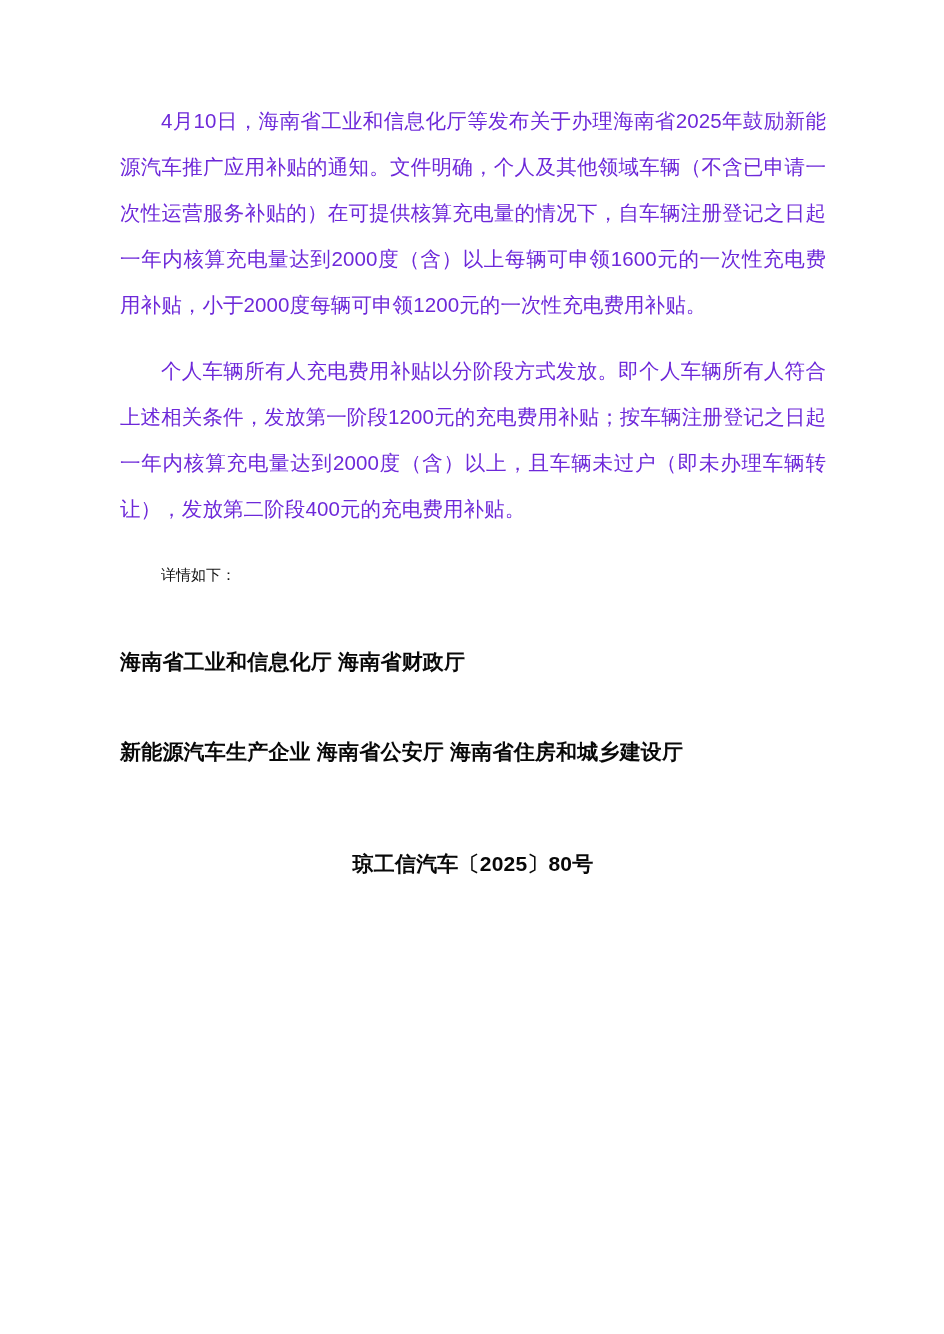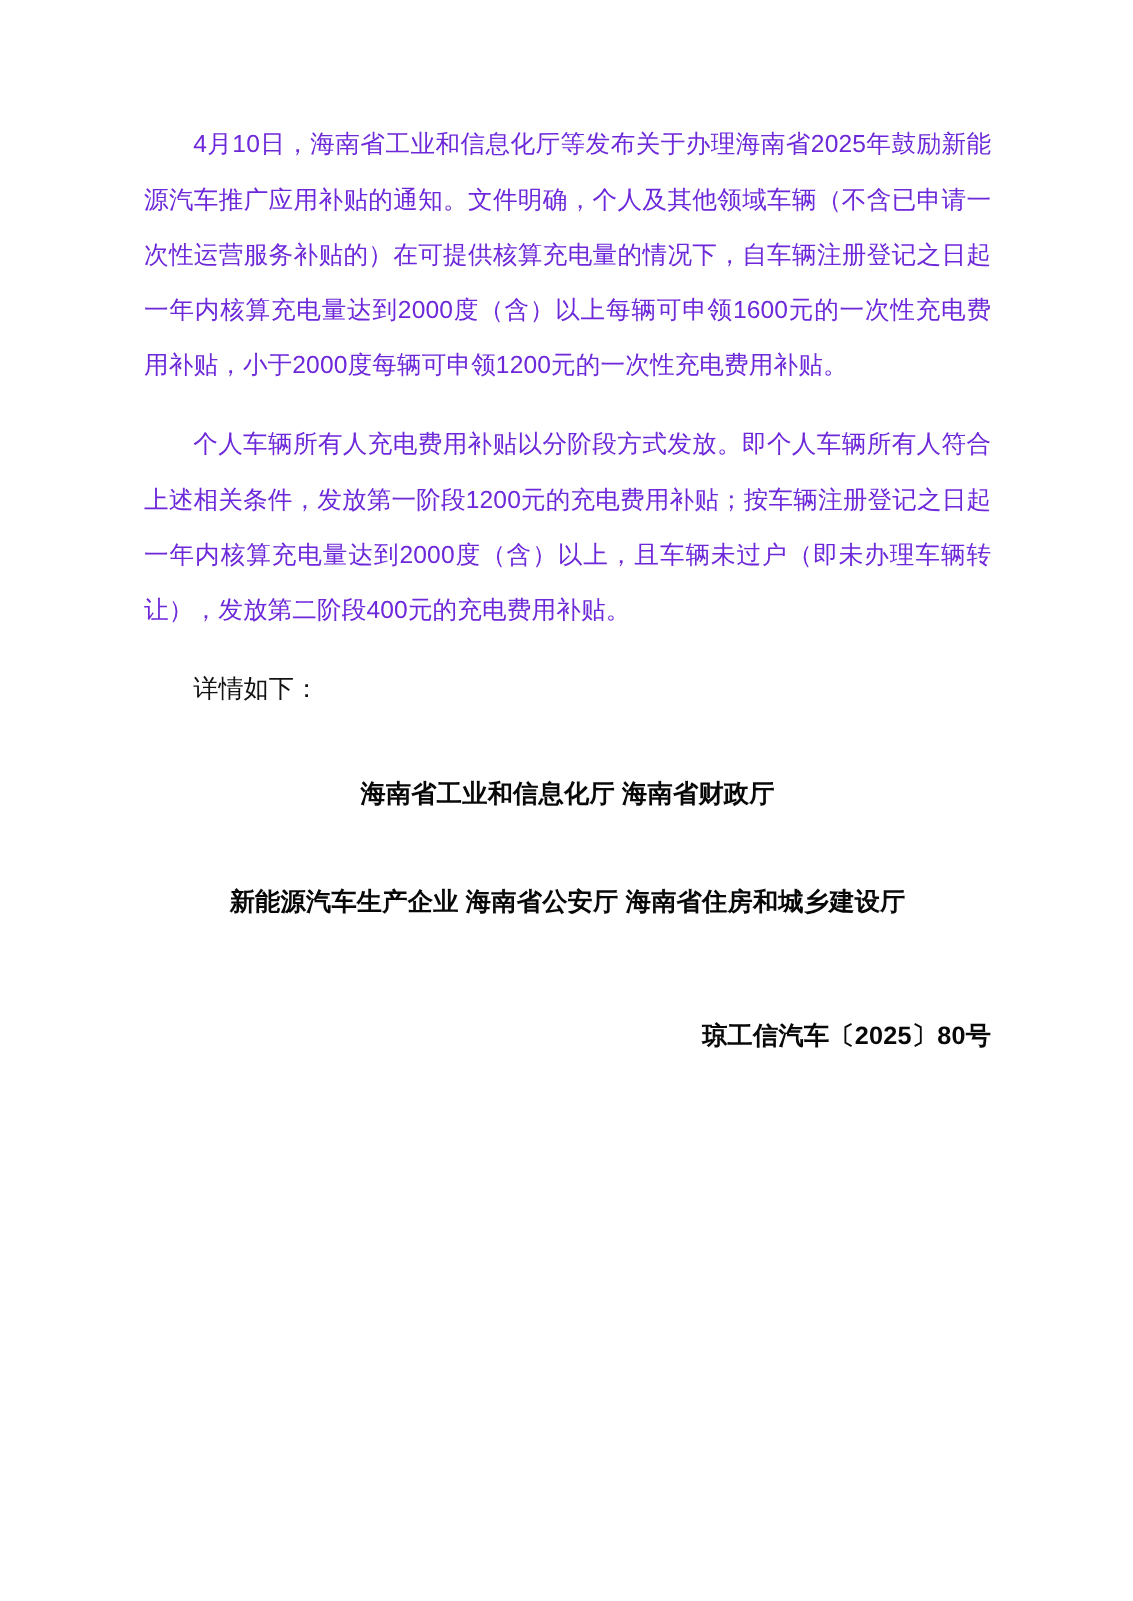--- a/index.html
+++ b/index.html
@@ -39,49 +39,48 @@
     text-align: justify;
     text-justify: inter-character;
     text-indent: 41px;
     margin: 0 0 20px 0;
     color: #6d28d9;
     font-weight: 400;
   }
 
   
   .para-short {
-    font-size: 21px;
+    font-size: 15px;
     line-height: 46px;
     text-indent: 41px;
     text-align: left;
     margin: 0;
     color: #121212;
   }
 
   
   .heading-block {
     margin: 0;
   }
 
   .heading {
     font-size: 21px;
     line-height: 68px;
     font-weight: 700;
-    text-align: center;
     color: #080808;
     letter-spacing: 0.2px;
     margin: 0;
     white-space: nowrap;
   }
 
   .docnum {
     font-size: 21px;
     line-height: 68px;
     font-weight: 700;
-    text-align: right;
+    text-align: center;
     color: #080808;
     letter-spacing: 0.2px;
     margin: 0;
   }
 
   .spacer-sm { height: 22px; }
   .spacer-md { height: 30px; }
   .spacer-lg { height: 36px; }
 </style>
 </head>

